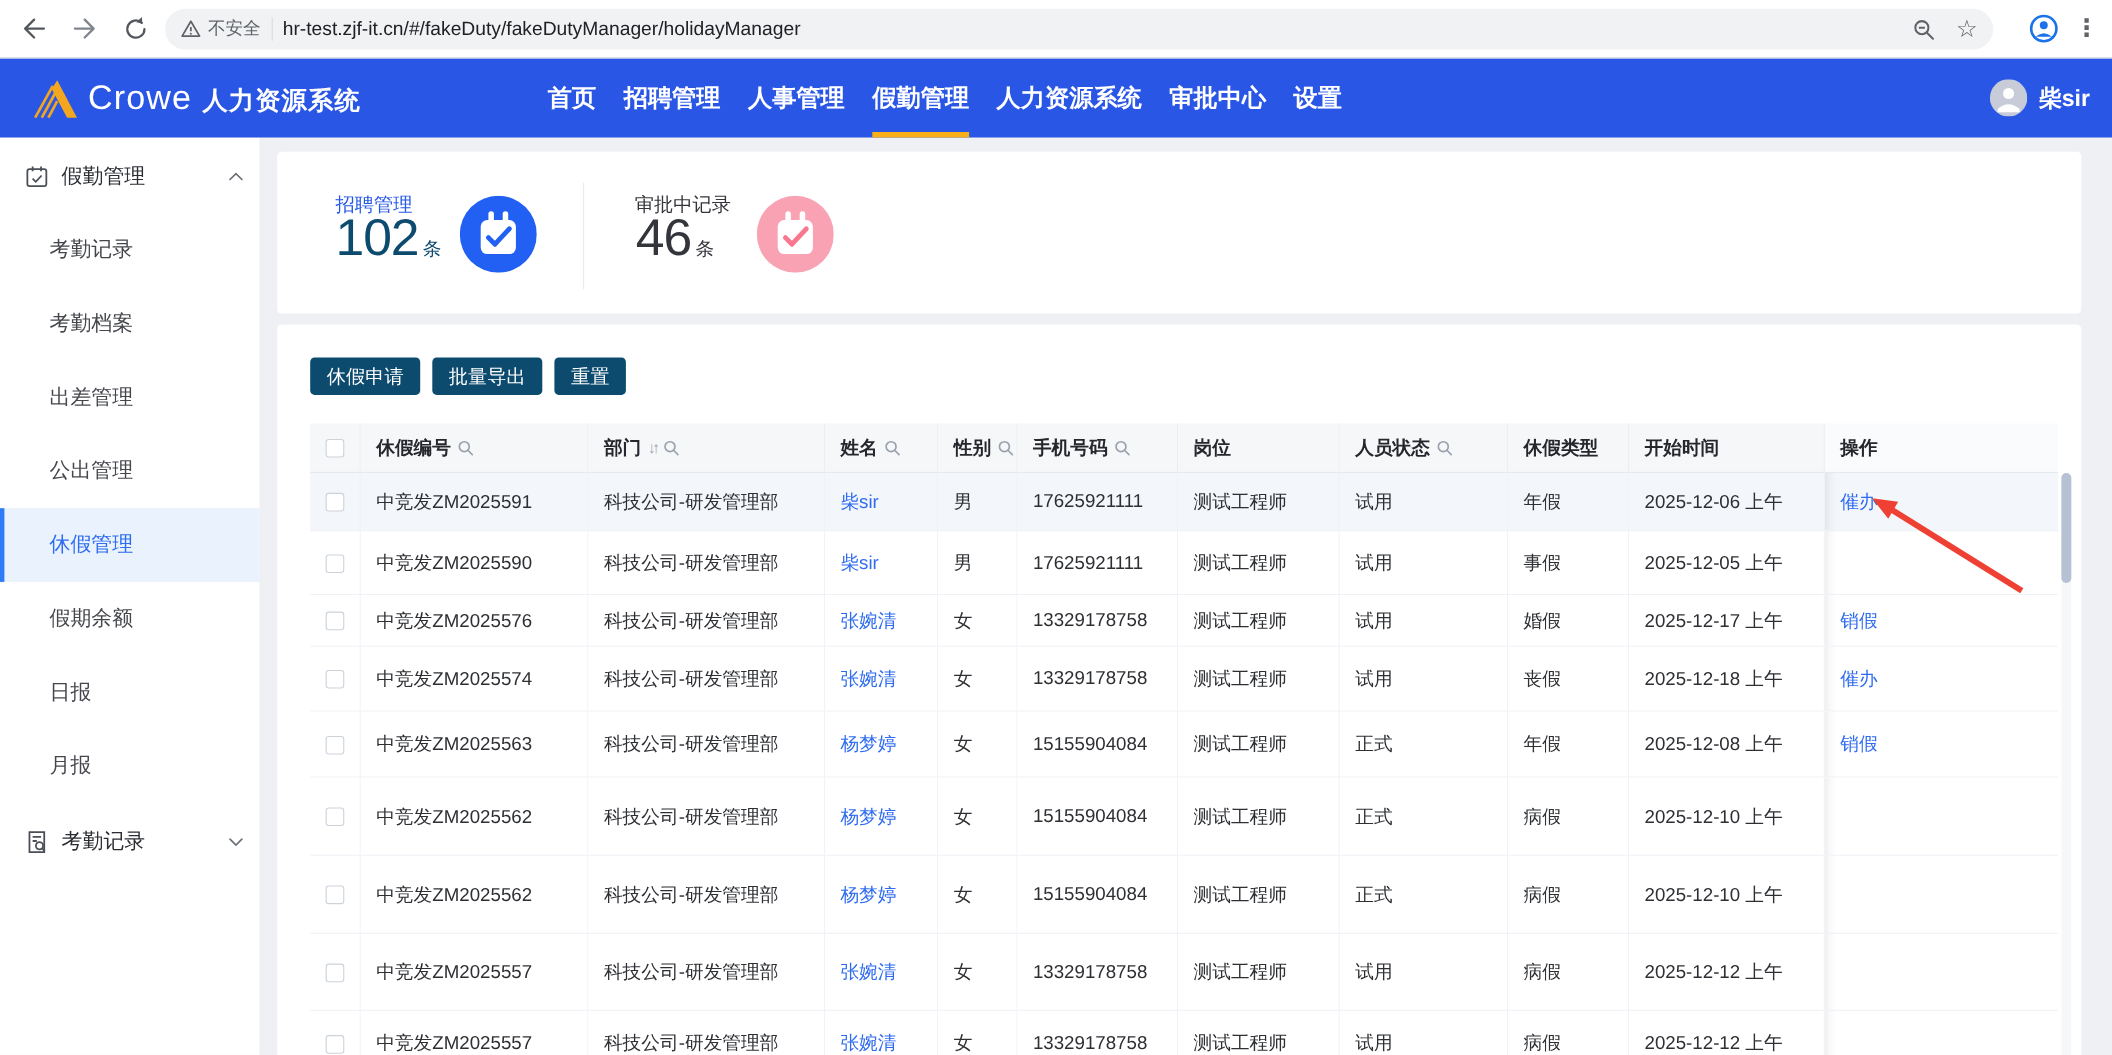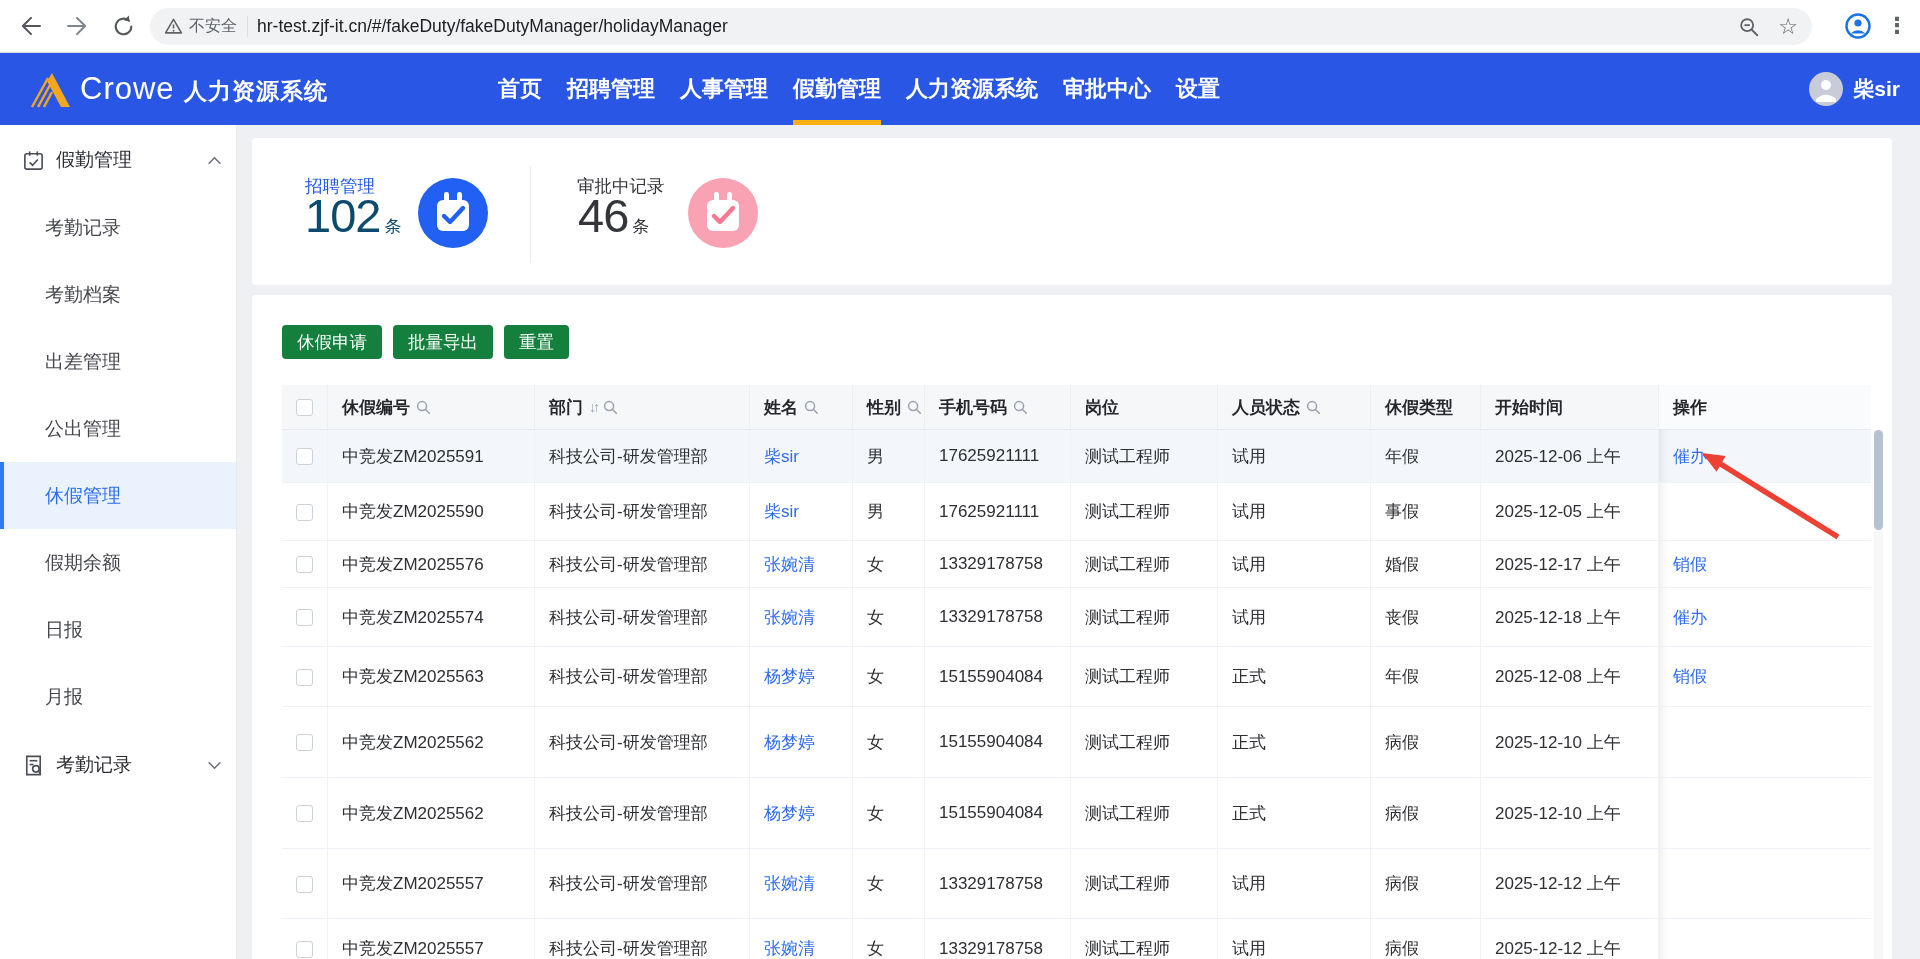--- a/index.html
+++ b/index.html
@@ -34,21 +34,21 @@
 .card{position:absolute;background:#fff;border-radius:4px}
 #card-stats{left:252px;top:138px;width:1640px;height:147px}
 .stat-label{position:absolute;top:36px;font-size:17.5px}
 .stat-num{position:absolute;top:50px;font-size:47px;font-weight:500;letter-spacing:-1px}
 .stat-unit{font-size:17px;font-weight:400;margin-left:4px}
 .stat-icon{position:absolute;top:40px}
 #stat-divider{position:absolute;left:278px;top:28px;width:1px;height:97px;background:#e9ebee}
 #card-table{left:252px;top:295px;width:1640px;height:700px;overflow:hidden}
 
 #btnrow{position:absolute;left:30px;top:30px;display:flex;gap:11px}
-.btn{height:34px;padding:0 15px;background:#15803d;color:#fff;font-size:17.5px;border:none;border-radius:4px;display:flex;align-items:center;cursor:pointer;font-family:inherit}
+.btn{height:34px;padding:0 15px;background:#0c4a6e;color:#fff;font-size:17.5px;border:none;border-radius:4px;display:flex;align-items:center;cursor:pointer;font-family:inherit}
 
 #tbl{position:absolute;left:30px;top:90px;width:1589px;border-collapse:separate;border-spacing:0;table-layout:fixed}
 #tbl th{height:45px;background:#f6f7f9;font-size:17px;font-weight:700;color:#25272c;text-align:left;padding-left:14px;border-bottom:1px solid #e6e9ee;border-right:1px solid #eceef2;white-space:nowrap}
 #tbl th:last-child{background:#fafbfd;border-right:none}
 #tbl td{font-size:17px;color:#2d2f33;padding-left:14px;border-bottom:1px solid #eef1f5;border-right:1px solid #f0f2f6;background:#fff;white-space:nowrap;overflow:hidden}
 #tbl td:last-child{border-right:none;box-shadow:inset 12px 0 10px -10px rgba(29,35,41,.10)}
 #tbl tbody tr:nth-child(1){height:53px}
 #tbl tbody tr:nth-child(2){height:58px}
 #tbl tbody tr:nth-child(3){height:47px}
 #tbl tbody tr:nth-child(4){height:59px}

